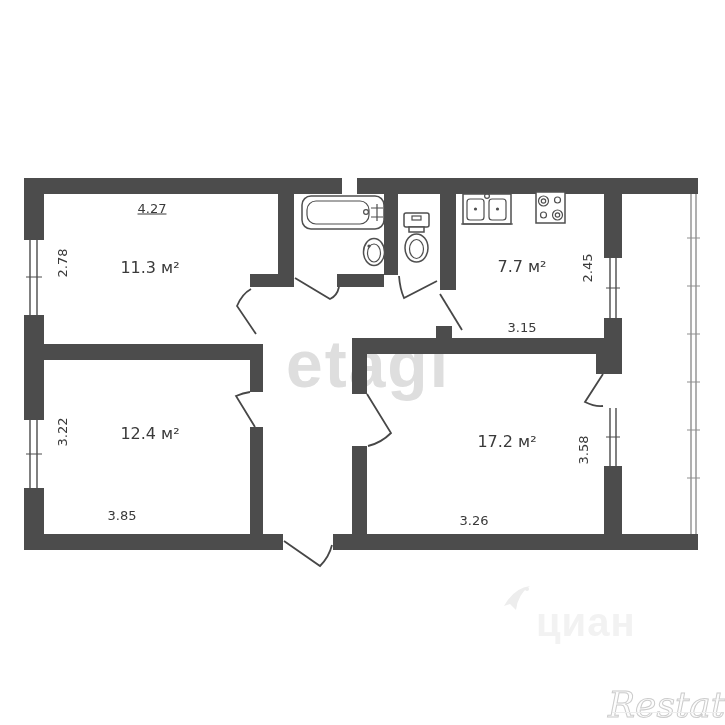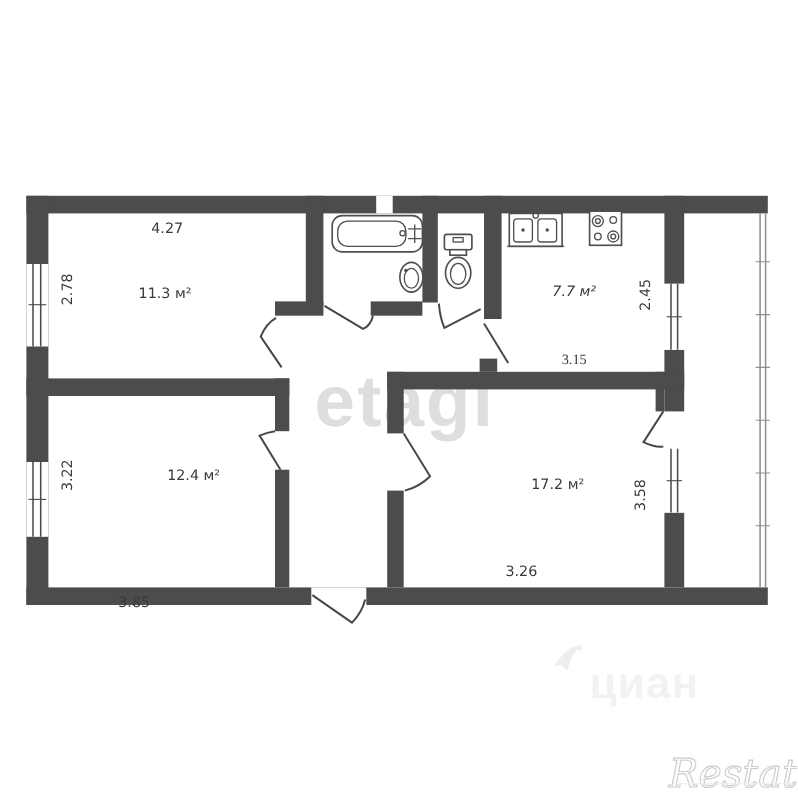--- a/index.html
+++ b/index.html
@@ -14,21 +14,21 @@
   .glztick{stroke:var(--glazing,#8f8f8f);stroke-width:1;fill:none;}
   .leaf{stroke:var(--door-line,#474747);stroke-width:1.8;fill:none;}
   .fx{fill:var(--background,#fff);stroke:var(--fixture-outline,#4f4f4f);stroke-width:1.5;}
   .fxthin{fill:none;stroke:var(--fixture-outline,#4f4f4f);stroke-width:1.2;}
   .fxdot{fill:var(--fixture-outline,#4f4f4f);stroke:none;}
   #etagi-text{fill:var(--watermark-etagi,#dedede);font-family:"Liberation Sans",sans-serif;
               font-weight:bold;font-size:66px;letter-spacing:2px;}
   .lbl{position:absolute;color:var(--labels,#3a3a3a);white-space:nowrap;
        transform:translate(-50%,-50%);font-size:13px;}
   .lbl.vert{transform:translate(-50%,-50%) rotate(-90deg);}
-  .lbl.area{font-size:13px;}
+  .lbl.area{font-size:16px;}
   .wm-cian{position:absolute;left:536px;top:622px;transform:translateY(-50%);
            color:var(--watermark-cian,#f2f2f2);font-weight:bold;font-size:40px;
            font-family:"Liberation Sans",sans-serif;letter-spacing:1px;}
   .wm-restate{position:absolute;left:608px;top:704px;transform:translateY(-50%);
               font-family:"DejaVu Serif",serif;font-style:italic;font-size:36px;
               color:#fdfdfd;-webkit-text-stroke:1px var(--watermark-restate,#ccc);}
   .wm-restate-line{position:absolute;left:612px;top:712px;width:108px;height:1px;background:#ededed;}
 </style>
 </head>
 <body>
@@ -140,31 +140,31 @@
       <rect class="fx" x="536" y="192" width="29" height="31"></rect>
       <circle class="fxthin" cx="543.5" cy="201" r="5"></circle>
       <circle class="fxthin" cx="543.5" cy="201" r="2.2"></circle>
       <circle class="fxthin" cx="557.5" cy="200" r="3"></circle>
       <circle class="fxthin" cx="543.5" cy="215" r="3"></circle>
       <circle class="fxthin" cx="557.5" cy="215" r="5"></circle>
       <circle class="fxthin" cx="557.5" cy="215" r="2.2"></circle>
     </g>
   </svg>
 
-  <div class="lbl" style="left:152px;top:208px;">4.27</div>
+  <div class="lbl" style="left:152px;top:208px;text-decoration:underline;">4.27</div>
   <div class="lbl vert" style="left:62px;top:263px;">2.78</div>
   <div class="lbl area" style="left:150px;top:267px;">11.3 м²</div>
 
-  <div class="lbl area" style="left:522px;top:266px;font-style:italic;">7.7 м²</div>
+  <div class="lbl area" style="left:522px;top:266px;">7.7 м²</div>
   <div class="lbl vert" style="left:587px;top:268px;">2.45</div>
-  <div class="lbl" style="left:522px;top:327px;font-family:Liberation Serif, serif;">3.15</div>
+  <div class="lbl" style="left:522px;top:327px;">3.15</div>
 
-  <div class="lbl area" style="left:150px;top:433px;margin-left:26px;">12.4 м²</div>
+  <div class="lbl area" style="left:150px;top:433px;">12.4 м²</div>
   <div class="lbl vert" style="left:62px;top:432px;">3.22</div>
-  <div class="lbl" style="left:122px;top:515px;margin-top:33px;">3.85</div>
+  <div class="lbl" style="left:122px;top:515px;">3.85</div>
 
   <div class="lbl area" style="left:507px;top:441px;">17.2 м²</div>
   <div class="lbl vert" style="left:583px;top:450px;">3.58</div>
   <div class="lbl" style="left:474px;top:520px;">3.26</div>
 
   <svg width="40" height="40" style="left:498px;top:582px;">
     <path d="M6,24 Q16,6 32,4 Q20,12 18,28 L12,22 Z" fill="#ededed"></path>
     <circle cx="29" cy="7" r="2" fill="#ededed"></circle>
   </svg>
   <div class="wm-cian">циан</div>

